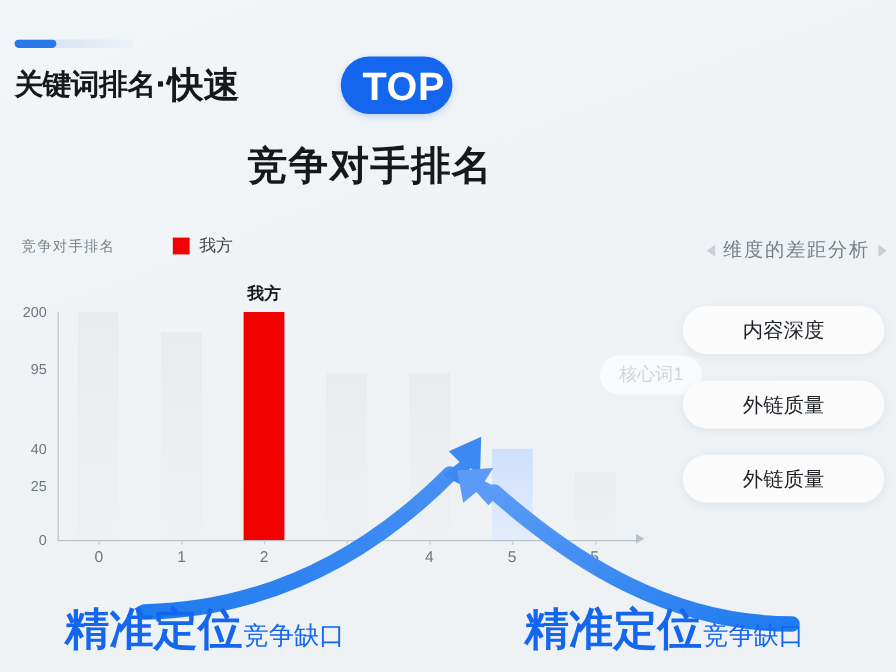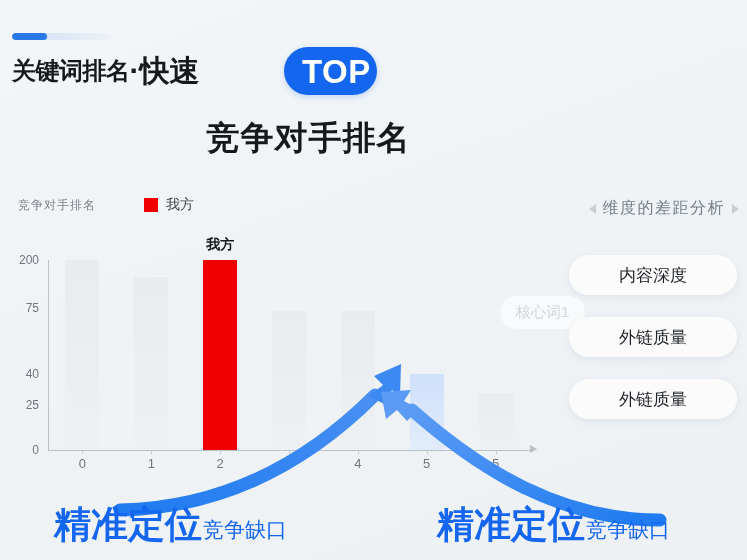--- a/index.html
+++ b/index.html
@@ -221,21 +221,21 @@
   <span id="dim-header-label">维度的差距分析</span>
   <span class="tri tri-r"></span>
 </div>
 
 <div id="chart">
   <div id="y-axis-line"></div>
   <div id="x-axis-line"></div>
   <div id="x-axis-arrow"></div>
   <div class="y-tick-wrap" id="y-ticks">
       <span class="y-tick" style="top: 10px;">200</span>
-      <span class="y-tick" style="top: 57.5px;">75</span>
+      <span class="y-tick" style="top: 57.5px;">95</span>
       <span class="y-tick" style="top: 124px;">40</span>
       <span class="y-tick" style="top: 155px;">25</span>
       <span class="y-tick" style="top: 200px;">0</span>
     </div>
   <div id="plot">
       <div class="bar" style="height: 190px; left: 17.4286px;"></div>
       <div class="bar" style="height: 172.9px; left: 86.2857px;"></div>
       <div class="bar mine" style="height: 190px; left: 155.143px;">
         <span class="bar-label">我方</span>
       </div>

